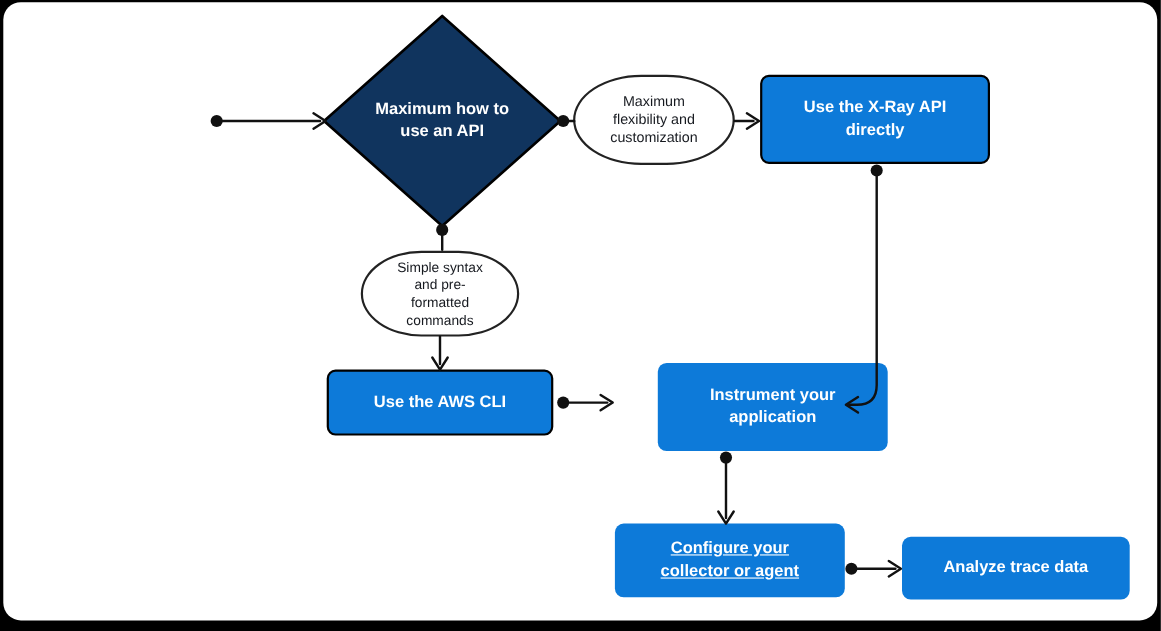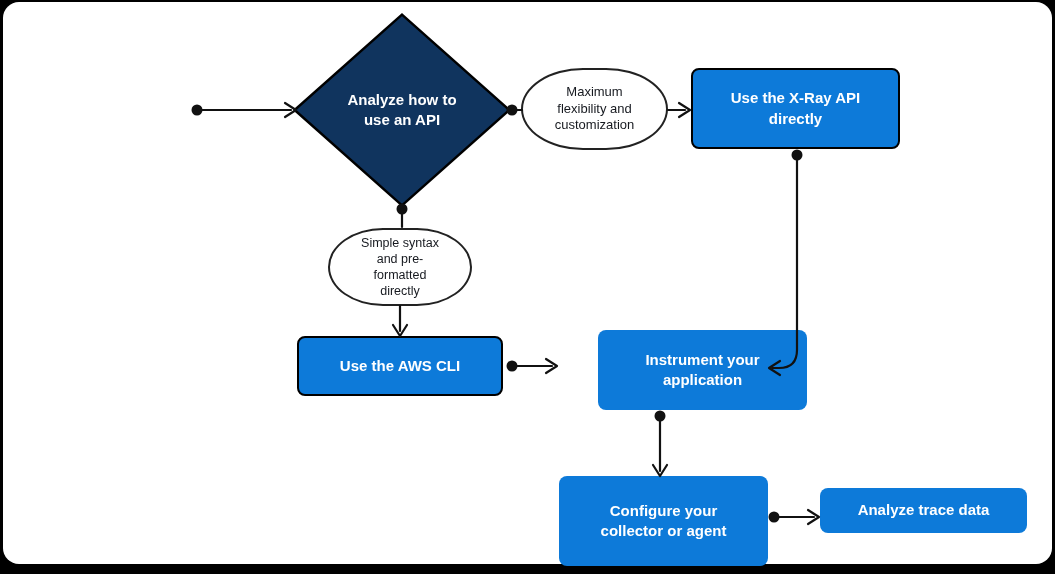--- a/index.html
+++ b/index.html
@@ -47,48 +47,48 @@
   .oval-simple .label{max-width:95px;}
 
   .process{background:var(--blue);color:var(--text-light);font-weight:bold;
     font-size:15px;line-height:1.35;border-radius:8px;}
   .bordered{border:2.4px solid #000;}
   .box-xray{left:691px;top:68px;width:209px;height:81px;}
   .box-xray .label{max-width:170px;}
   .box-cli{left:297px;top:336px;width:206px;height:60px;}
   .box-instrument{left:558px;top:330px;width:209px;height:80px;margin-left:40px;}
   .box-instrument .label{max-width:160px;}
-  .box-configure{left:559px;top:476px;width:209px;height:90px;}
+  .box-configure{left:559px;top:476px;width:209px;height:67px;text-decoration:underline;}
   .box-configure .label{max-width:150px;}
-  .box-analyze{left:820px;top:488px;width:207px;height:45px;}
+  .box-analyze{left:820px;top:488px;width:207px;height:57px;}
 </style>
 </head>
 <body>
 
 <div class="frame">
   <div class="canvas"></div>
 
 
   <div class="node diamond">
     <svg width="218" height="194" viewBox="0 0 218 194" aria-hidden="true">
       <polygon points="109,1.6 216.4,97 109,192.4 1.6,97"></polygon>
     </svg>
-    <span class="label">Analyze how to use an API</span>
+    <span class="label">Maximum how to use an API</span>
   </div>
 
   <div class="node process bordered box-xray">
     <span class="label">Use the X-Ray API directly</span>
   </div>
 
   <div class="node oval oval-max">
     <span class="label">Maximum flexibility and customization</span>
   </div>
 
   <div class="node oval oval-simple">
-    <span class="label">Simple syntax and pre-formatted directly</span>
+    <span class="label">Simple syntax and pre-formatted commands</span>
   </div>
 
   <div class="node process bordered box-cli">
     <span class="label">Use the AWS CLI</span>
   </div>
 
   <div class="node process box-instrument">
     <span class="label">Instrument your application</span>
   </div>
 

